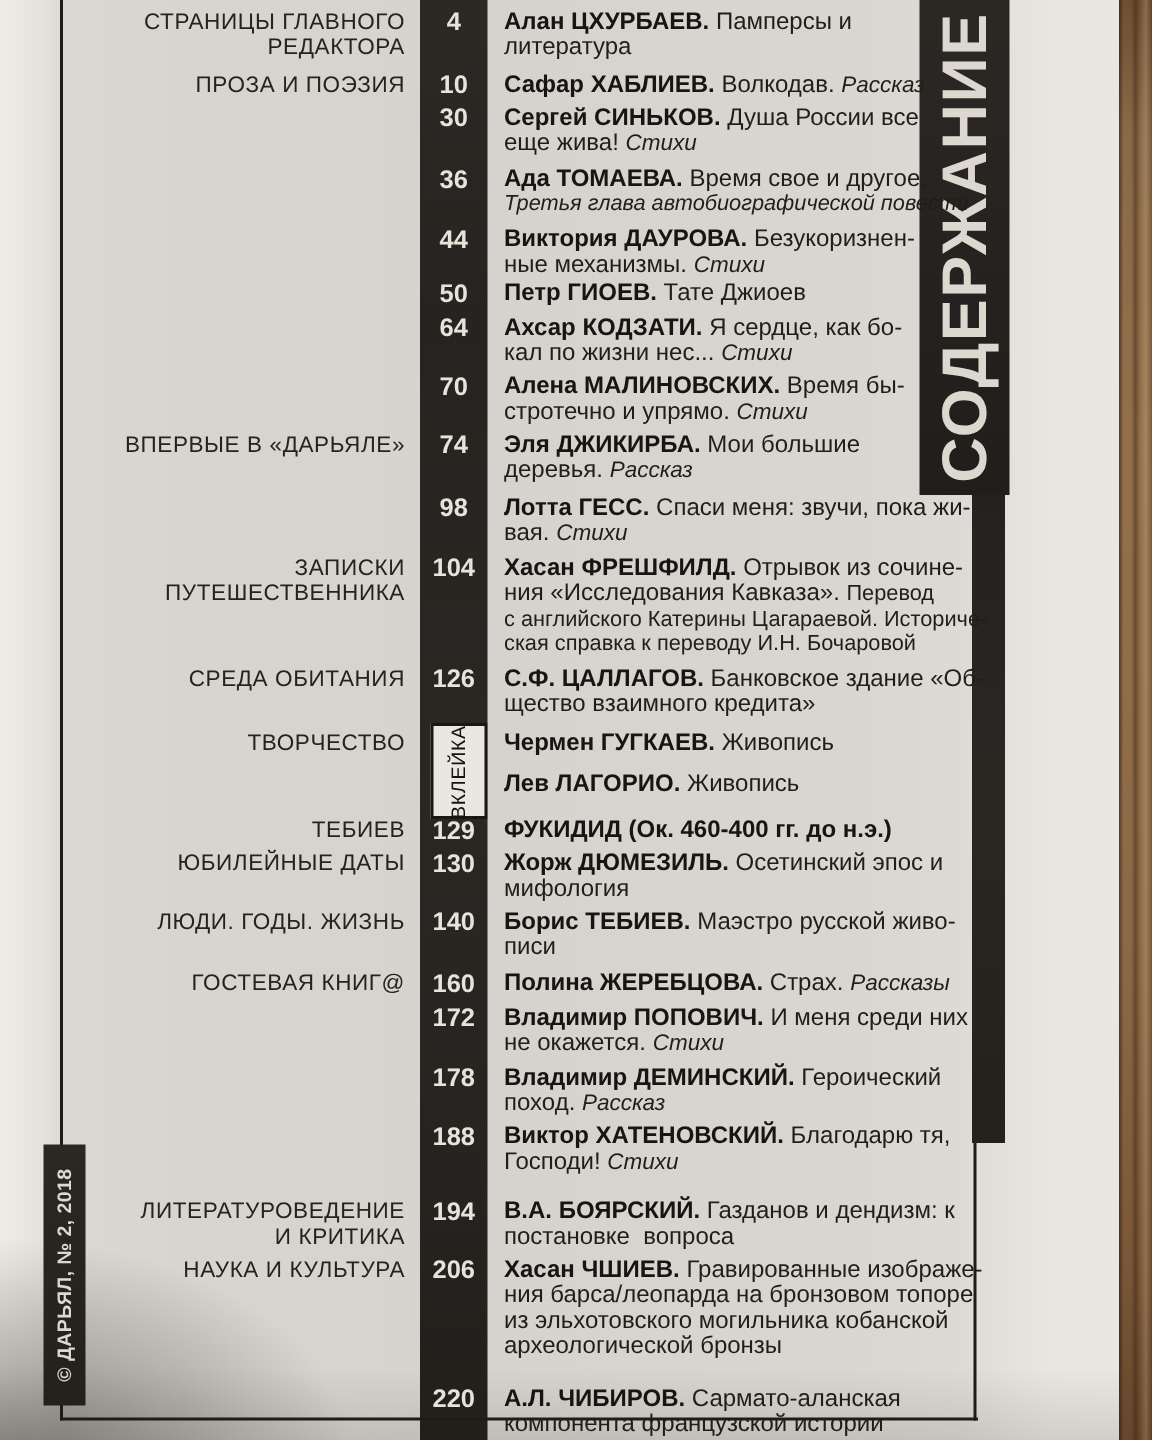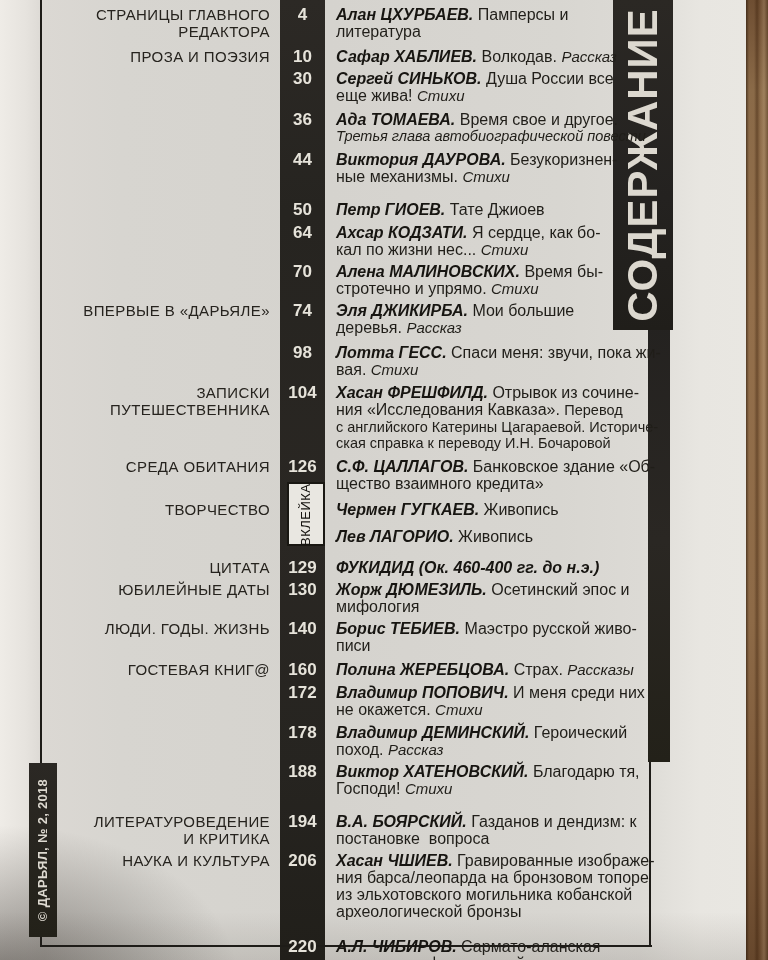--- a/index.html
+++ b/index.html
@@ -55,21 +55,21 @@
     position:absolute; left:-292px; top:0; width:226px; text-align:right;
     font-size:15px; line-height:17px; letter-spacing:0.4px;
     color:#26231e; white-space:pre-line;
   }
   .pg{
     position:absolute; left:-56px; top:0; width:45px; text-align:center;
     font-size:17px; line-height:17px; font-weight:700; color:#e6e3da;
   }
   .tl{white-space:pre; font-size:16px; line-height:17px; color:#201e19;}
   .tl.sm{font-size:14.5px; line-height:16px;}
-  .tl .b{font-weight:700; color:#171511;font-style:italic;}
+  .tl .b{font-weight:700; color:#171511;}
   .tl .i{font-style:italic; font-size:15px;}
   .tl .is{font-style:italic; font-size:14.5px;}
   .tl .s{font-size:14.5px;}
   
   .vkleyka{
     position:absolute; left:287px; top:482px; width:38px; height:64px;
     background:#e9e7e1; border:2px solid #191712; box-sizing:border-box; z-index:5;
   }
   .vkleyka-text{
     position:absolute; left:-14px; top:14px; width:62px; height:34px;
@@ -131,21 +131,21 @@
           <div class="tl"><span class="r">еще жива! </span><span class="i">Стихи</span></div>
         </div>
       </div>
       <div class="row" style="margin-bottom: 7px;">
         <div class="pg">36</div>
         <div>
           <div class="tl"><span class="b">Ада ТОМАЕВА.</span><span class="r"> Время свое и другое.</span></div>
           <div class="tl sm"><span class="is">Третья глава автобиографической повести</span></div>
         </div>
       </div>
-      <div class="row" style="margin-bottom: 16px;">
+      <div class="row" style="margin-bottom: 2px;">
         <div class="pg">44</div>
         <div>
           <div class="tl"><span class="b">Виктория ДАУРОВА.</span><span class="r"> Безукоризнен-</span></div>
           <div class="tl"><span class="r">ные механизмы. </span><span class="i">Стихи</span></div>
         </div>
       </div>
       <div class="row" style="margin-bottom: 6px;">
         <div class="pg">50</div>
         <div>
           <div class="tl"><span class="b">Петр ГИОЕВ.</span><span class="r"> Тате Джиоев</span></div>
@@ -204,21 +204,21 @@
         <div>
           <div class="tl"><span class="b">Чермен ГУГКАЕВ.</span><span class="r"> Живопись</span></div>
         </div>
       </div>
       <div class="row" style="margin-bottom: 14px;">
         <div>
           <div class="tl"><span class="b">Лев ЛАГОРИО.</span><span class="r"> Живопись</span></div>
         </div>
       </div>
       <div class="row" style="margin-bottom: 5px;">
-        <div class="sec">ЦИТАТА</div>
+        <div class="sec">ТЕБИЕВ</div>
         <div class="pg">129</div>
         <div>
           <div class="tl"><span class="b">ФУКИДИД (Ок. 460-400 гг. до н.э.)</span></div>
         </div>
       </div>
       <div class="row" style="margin-bottom: 5px;">
         <div class="sec">ЮБИЛЕЙНЫЕ ДАТЫ</div>
         <div class="pg">130</div>
         <div>
           <div class="tl"><span class="b">Жорж ДЮМЕЗИЛЬ.</span><span class="r"> Осетинский эпос и</span></div>

